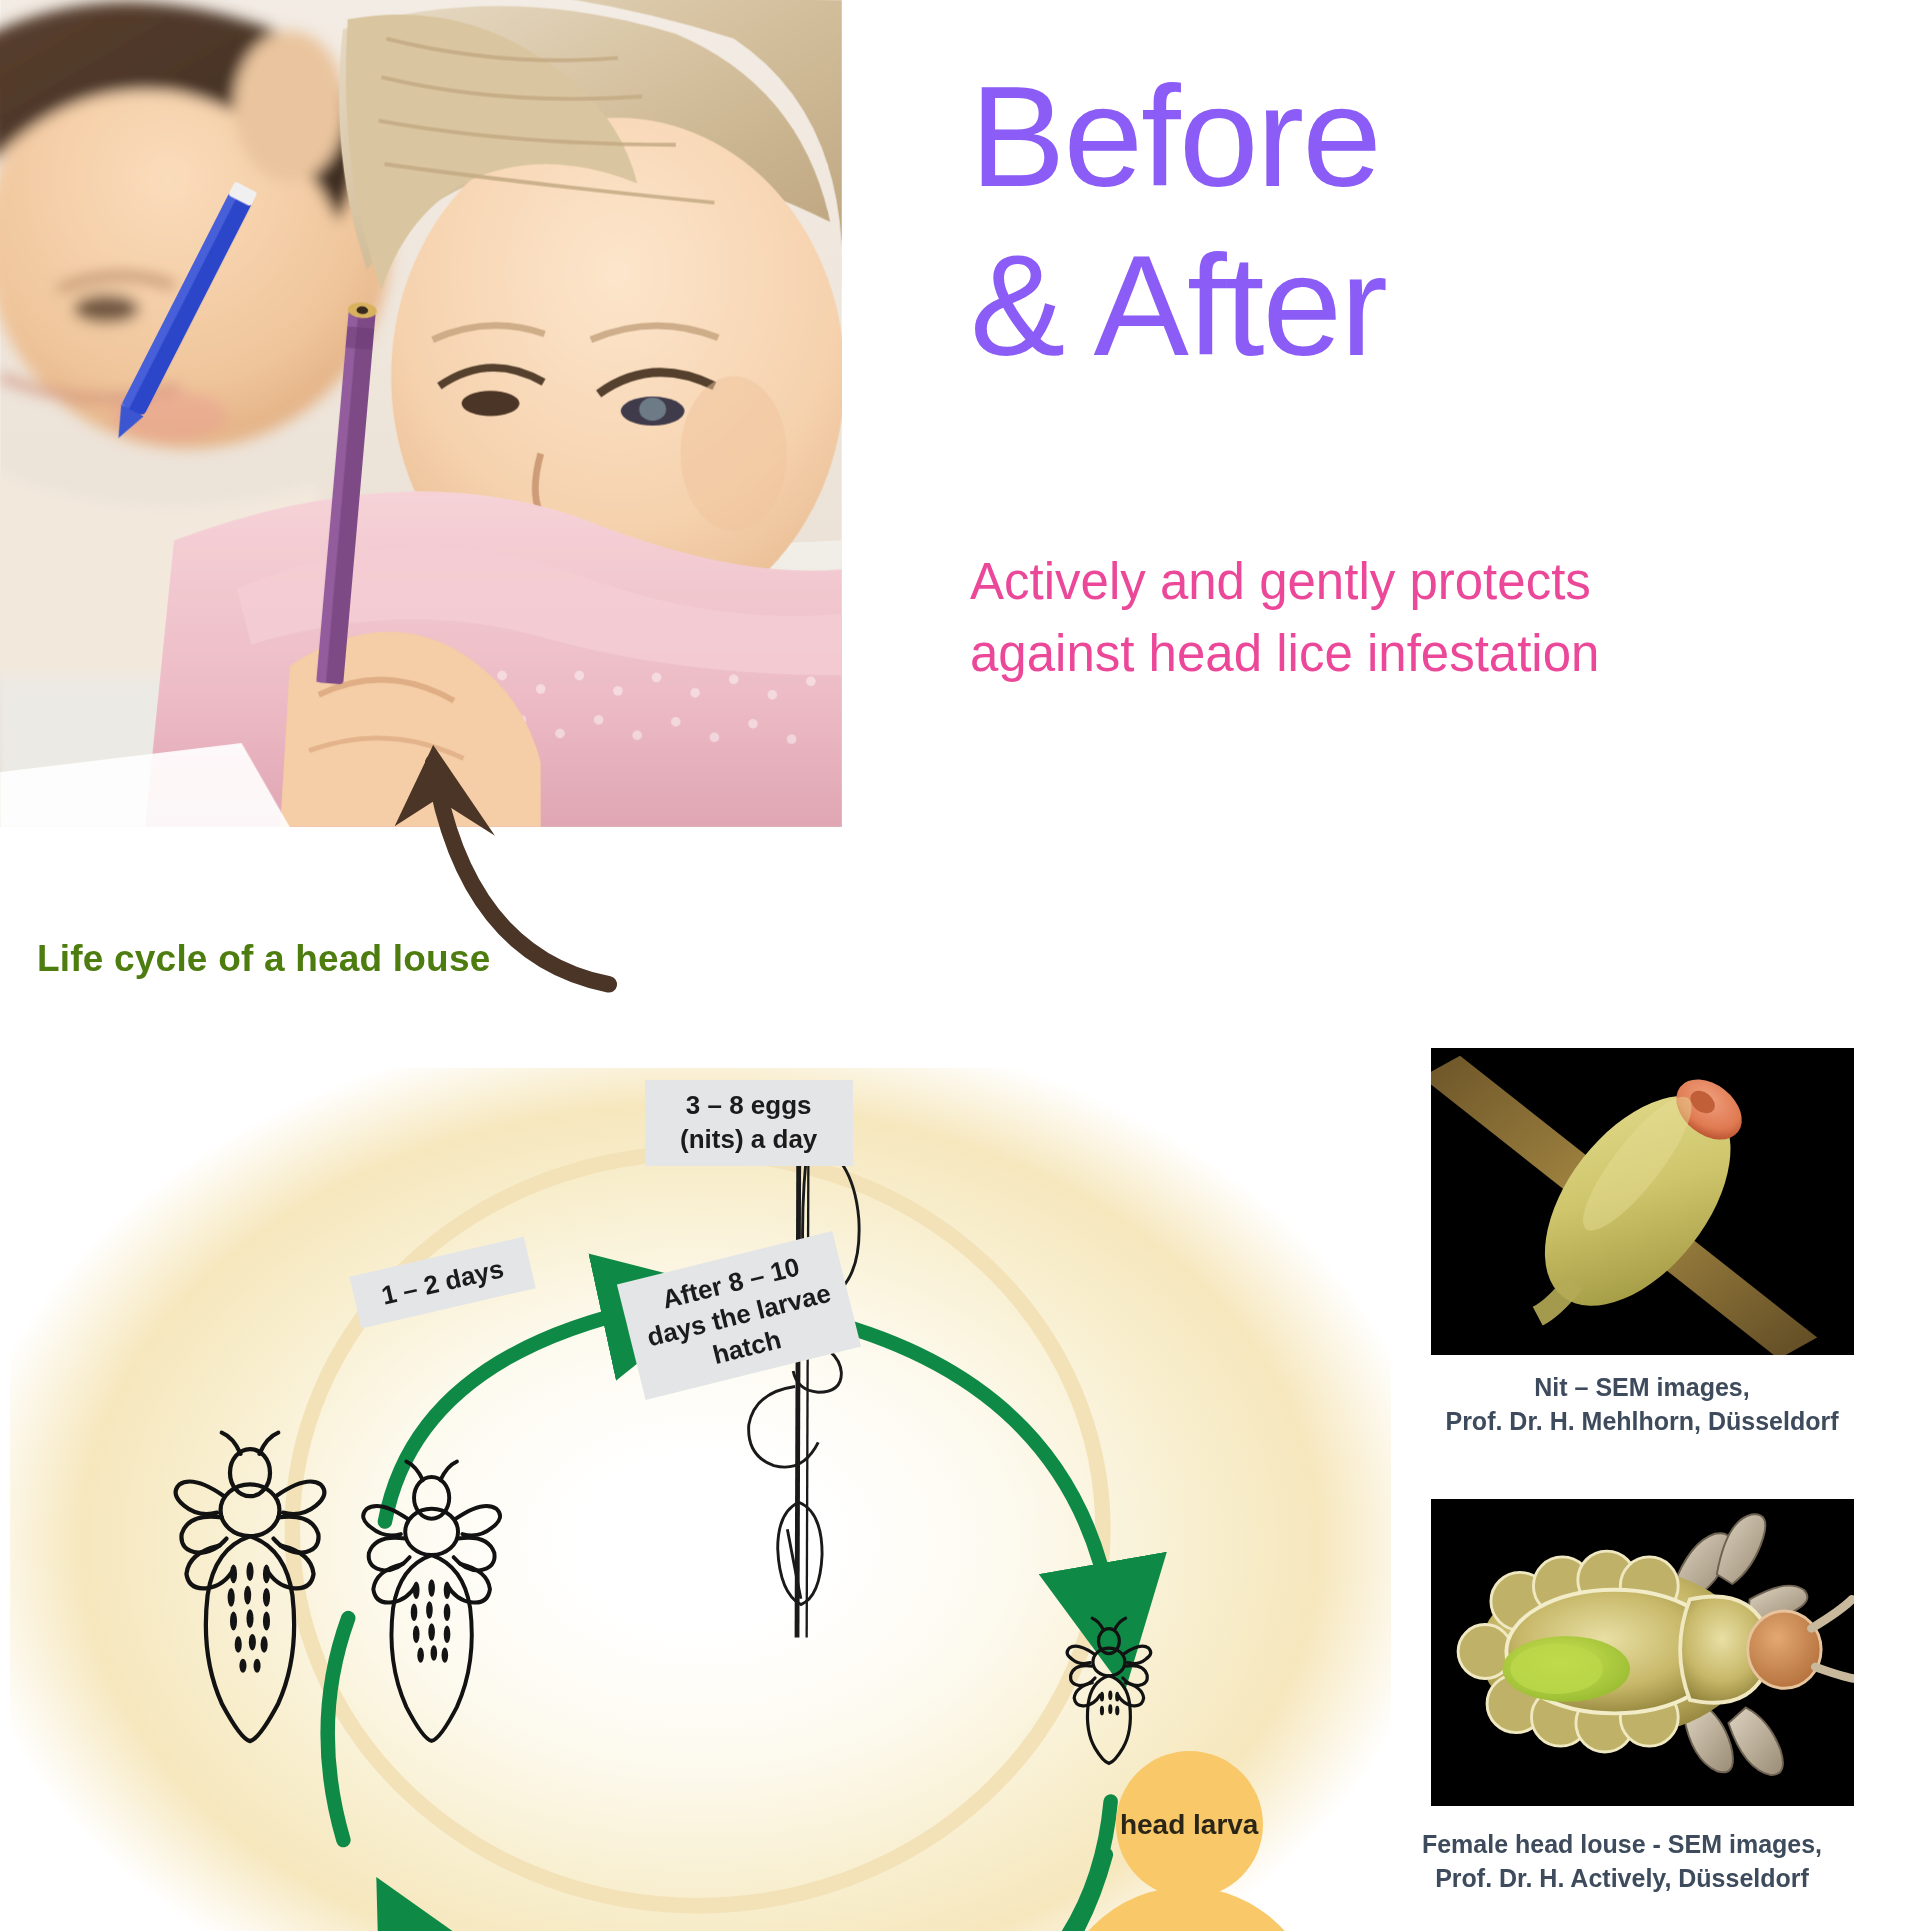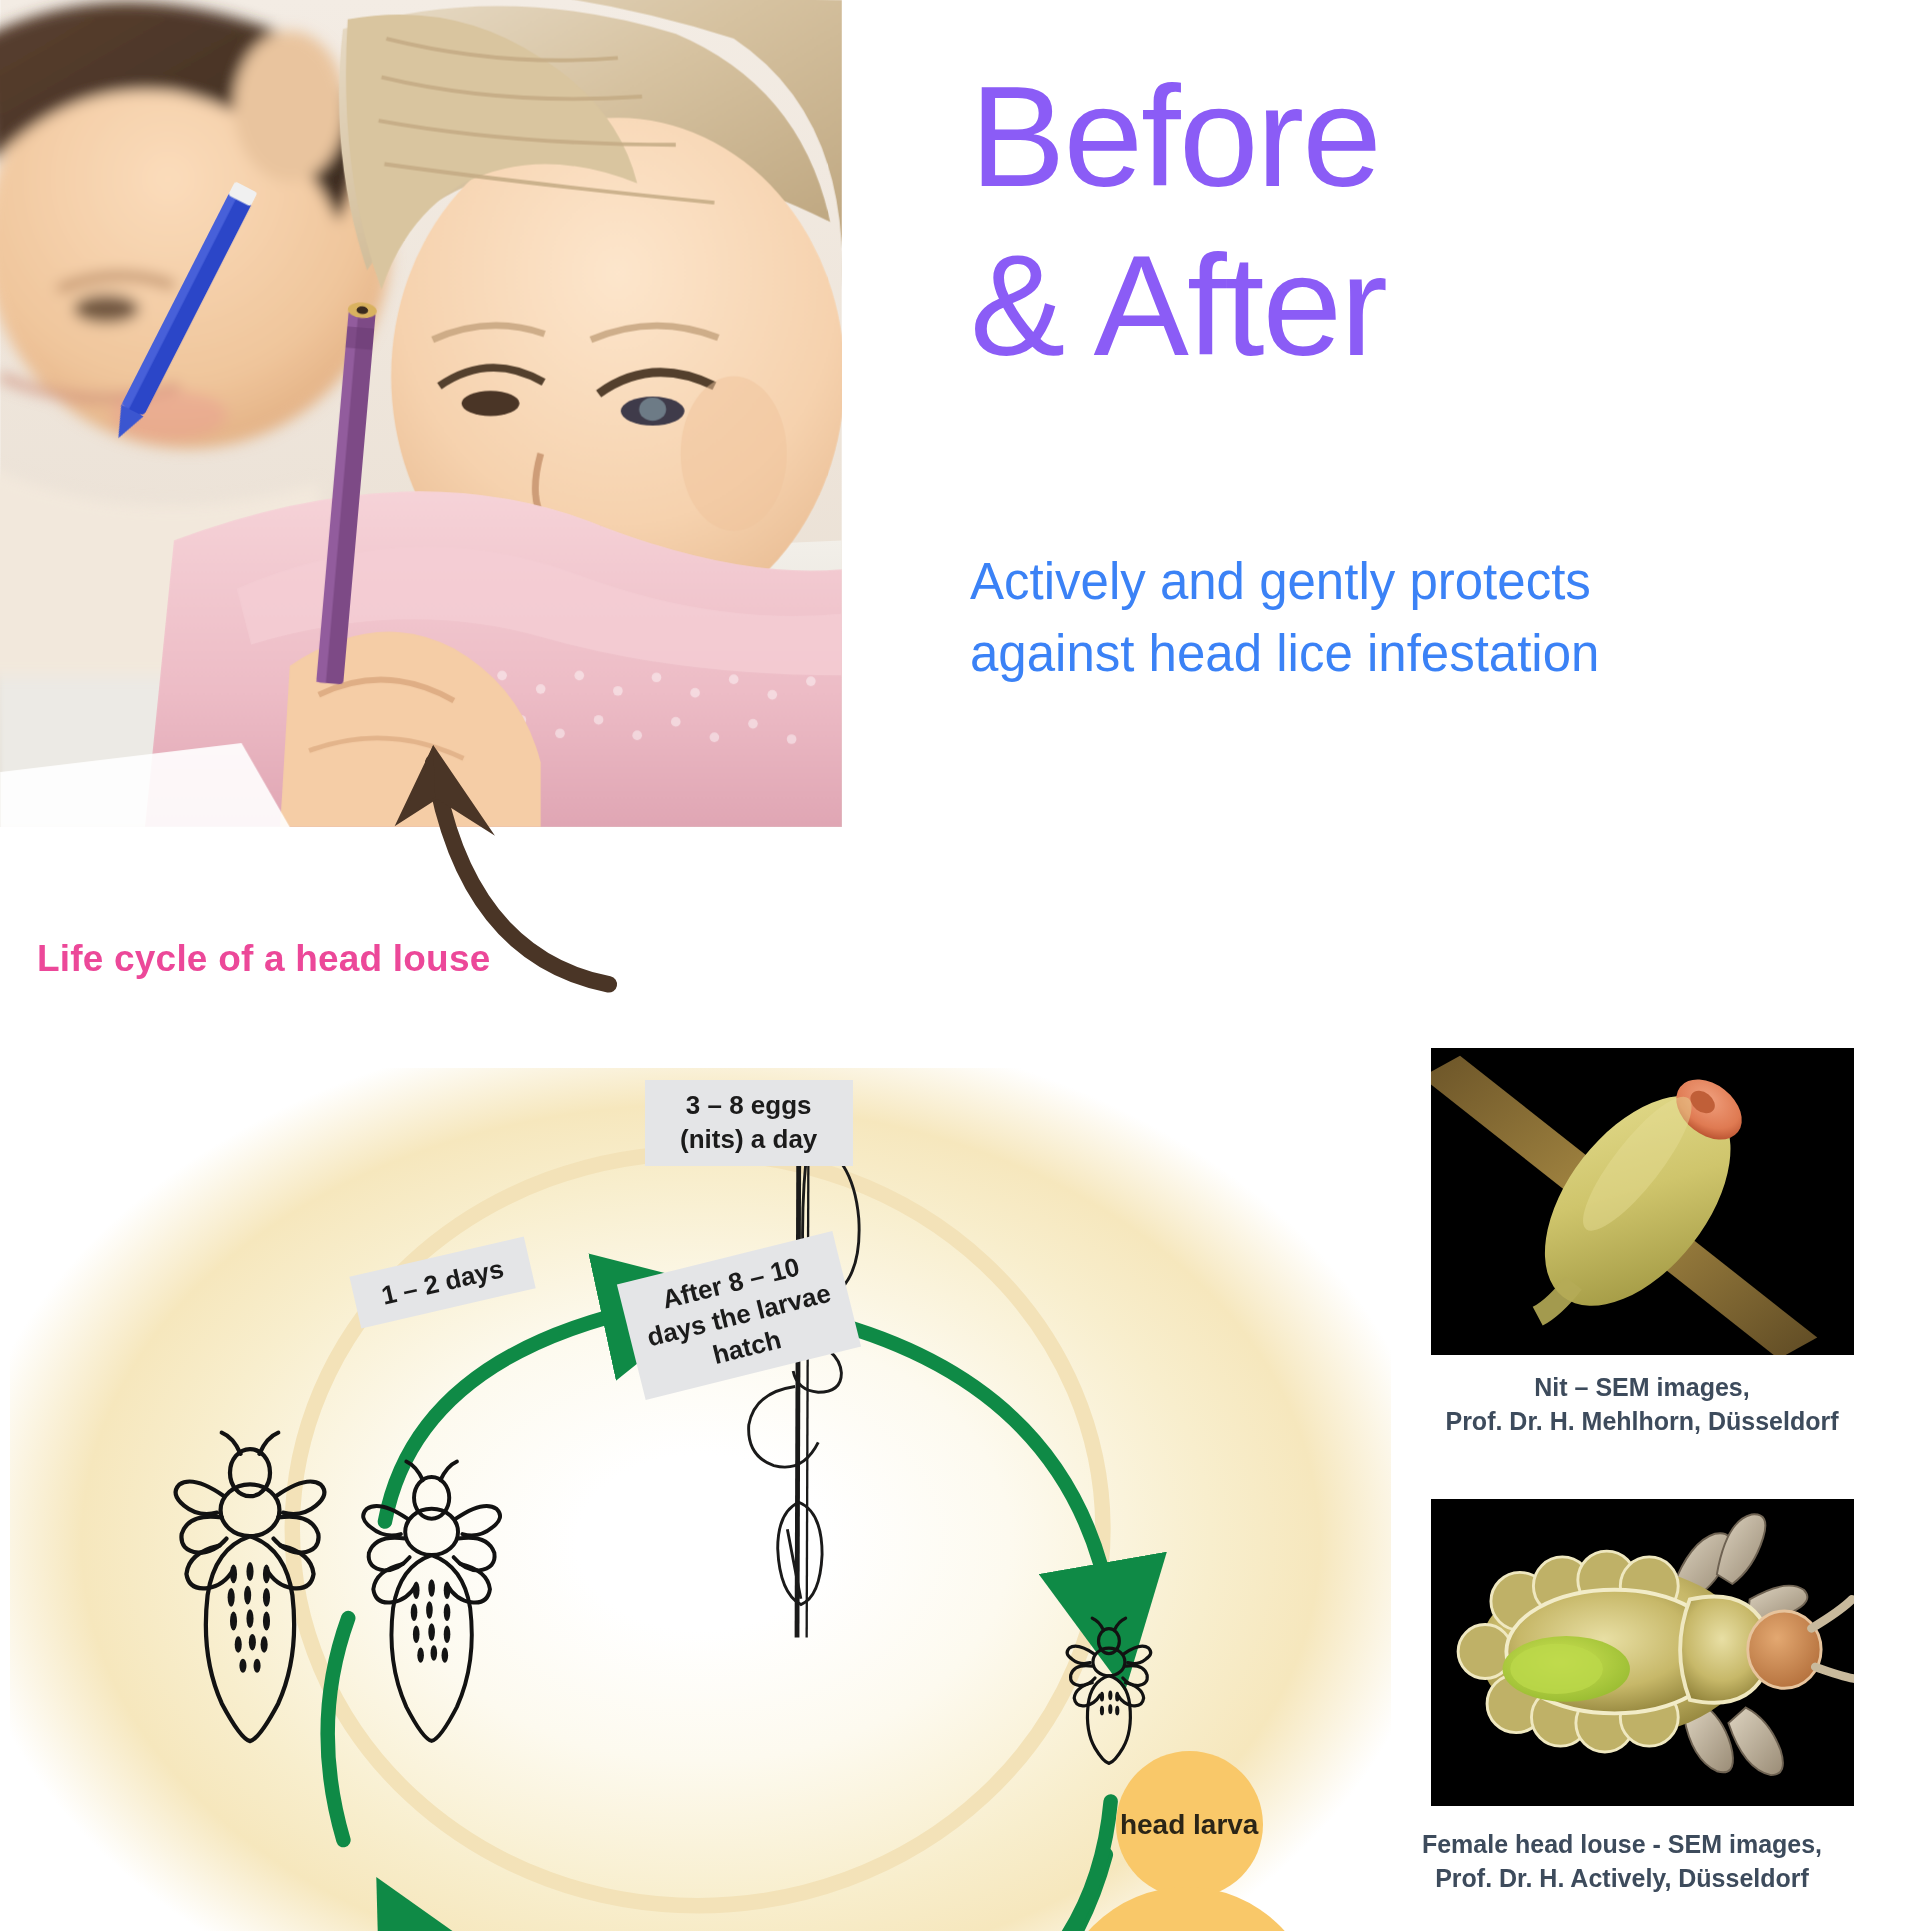--- a/index.html
+++ b/index.html
@@ -9,25 +9,25 @@
   
   #photo{position:absolute;left:0;top:0;width:842px;height:827px;overflow:hidden;}
 
   
   #headline{position:absolute;left:970px;top:53px;width:869px;
             color:#8b5cf6;font-size:143px;line-height:1.18;
             font-weight:400;letter-spacing:-1.9px;}
   #headline .l2{display:block;}
 
   #subhead{position:absolute;left:970px;top:546px;width:676px;
-           color:#3b82f6;font-size:51px;line-height:1.42;font-weight:400;}
+           color:#ec4899;font-size:51px;line-height:1.42;font-weight:400;}
 
   
   #lifetitle{position:absolute;left:37px;top:938px;font-size:37px;
-             font-weight:bold;color:#ec4899;letter-spacing:0.2px;}
+             font-weight:bold;color:#4d7c0f;letter-spacing:0.2px;}
 
   
   #curvearrow{position:absolute;left:319px;top:637px;width:406px;height:386px;}
 
   
   #diagram{position:absolute;left:9.7px;top:1068px;width:1381px;height:912px;}
   #diagram .dg-bg{position:absolute;inset:0;
      background:radial-gradient(ellipse 56% 60% at 50% 52%, #ffffff 16%, #fdfaef 40%, #f8eecd 66%, #f6e7bd 80%, #ffffff 96%);}
   #diagram svg{position:absolute;left:0;top:0;}
 

